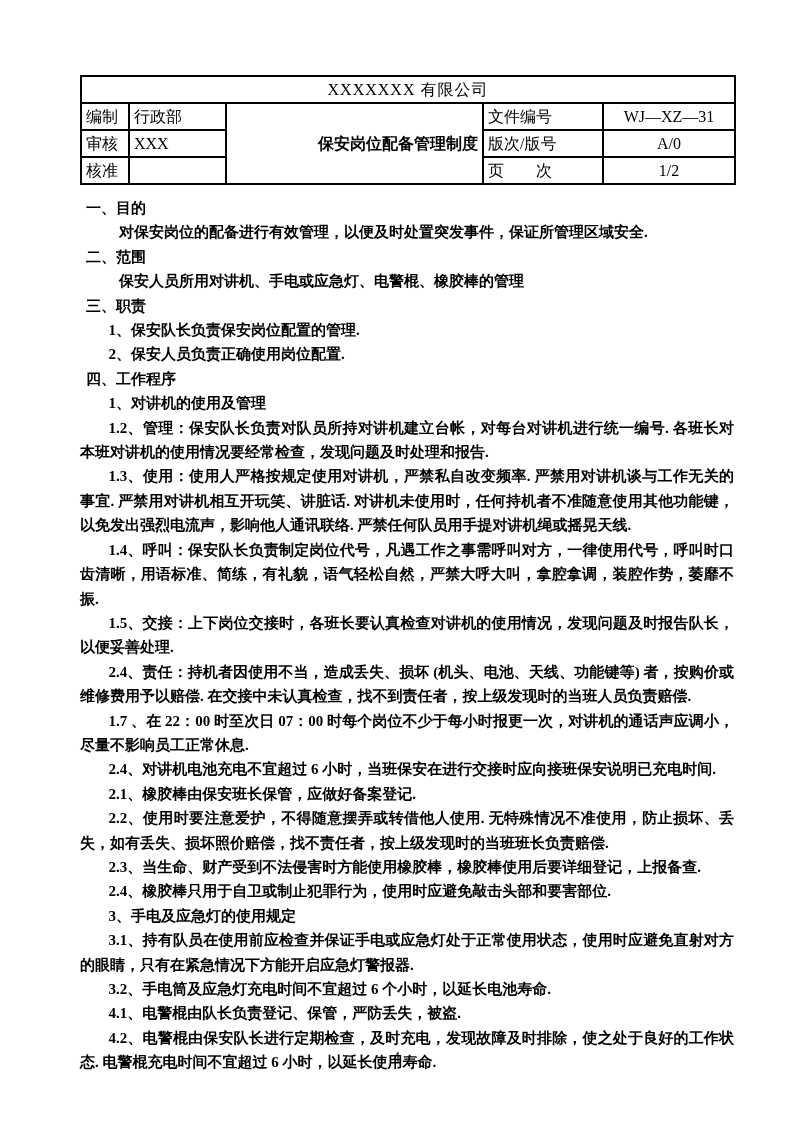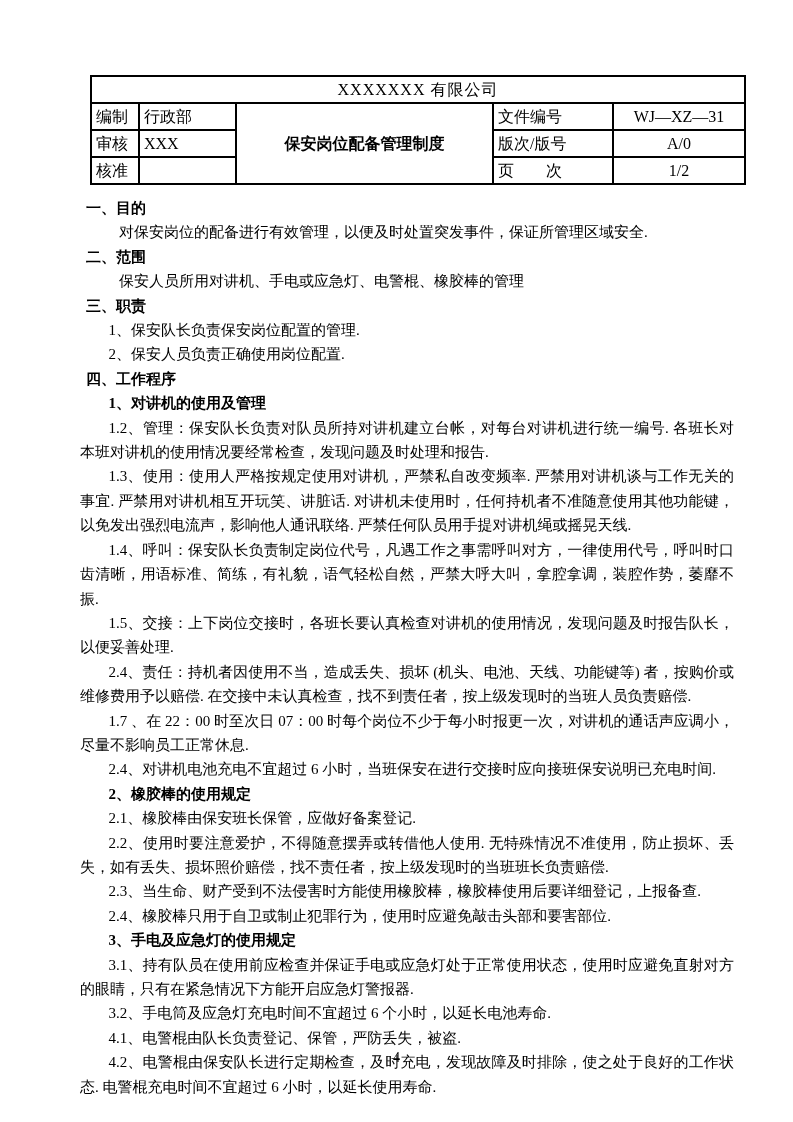--- a/index.html
+++ b/index.html
@@ -14,56 +14,55 @@
   }
   .content{
     position:absolute;
     left:80px;top:75px;
     width:654px;
   }
   table.header-table{
     width:654px;
     border-collapse:collapse;
     table-layout:fixed;
-    margin-left:10px;
   }
   table.header-table td{
     border:2px solid #000;
     padding:1px 4px;
     font-size:16px;
     line-height:20px;
     height:23px;
     overflow:hidden;
     white-space:nowrap;
   }
   td.company-cell{
     text-align:center;
     font-size:17px;
     letter-spacing:1px;
   }
   td.doc-title-cell{
-    text-align:center;
+    text-align:right;
     font-weight:bold;
     font-size:18px;
     white-space:normal;
   }
   td.val-center{text-align:center;}
   col.c-lbl{width:48px;}
   col.c-val{width:97px;}
   col.c-title{width:257px;}
   col.c-lbl2{width:120px;}
   col.c-val2{width:132px;}
 
   .doc-body{
     margin-top:11px;
     font-size:15px;
     line-height:24.4px;
     text-align:justify;
   }
-  .doc-body p{margin:0;padding:0;}
+  .doc-body p{margin:0;padding:0;font-weight:bold;}
   .doc-body p.h1{font-weight:bold;text-indent:0.4em;text-align:left;}
   .doc-body p.h2{font-weight:bold;text-indent:1.9em;text-align:left;}
   .doc-body p.p-indent{text-indent:2.6em;}
   .doc-body p.p-item{text-indent:1.9em;}
 
   .page-footer{
     position:absolute;
     top:1050px;left:0;
     width:793px;
     text-align:center;
@@ -120,21 +119,20 @@
         <p class="p-item">2、保安人员负责正确使用岗位配置.</p>
         <p class="h1">四、工作程序</p>
         <p class="h2">1、对讲机的使用及管理</p>
         <p class="p-item">1.2、管理：保安队长负责对队员所持对讲机建立台帐，对每台对讲机进行统一编号. 各班长对本班对讲机的使用情况要经常检查，发现问题及时处理和报告.</p>
         <p class="p-item">1.3、使用：使用人严格按规定使用对讲机，严禁私自改变频率. 严禁用对讲机谈与工作无关的事宜. 严禁用对讲机相互开玩笑、讲脏话. 对讲机未使用时，任何持机者不准随意使用其他功能键，以免发出强烈电流声，影响他人通讯联络. 严禁任何队员用手提对讲机绳或摇晃天线.</p>
         <p class="p-item">1.4、呼叫：保安队长负责制定岗位代号，凡遇工作之事需呼叫对方，一律使用代号，呼叫时口齿清晰，用语标准、简练，有礼貌，语气轻松自然，严禁大呼大叫，拿腔拿调，装腔作势，萎靡不振.</p>
         <p class="p-item">1.5、交接：上下岗位交接时，各班长要认真检查对讲机的使用情况，发现问题及时报告队长，以便妥善处理.</p>
         <p class="p-item">2.4、责任：持机者因使用不当，造成丢失、损坏 (机头、电池、天线、功能键等) 者，按购价或维修费用予以赔偿. 在交接中未认真检查，找不到责任者，按上级发现时的当班人员负责赔偿.</p>
         <p class="p-item">1.7 、在 22：00 时至次日 07：00 时每个岗位不少于每小时报更一次，对讲机的通话声应调小，尽量不影响员工正常休息.</p>
         <p class="p-item">2.4、对讲机电池充电不宜超过 6 小时，当班保安在进行交接时应向接班保安说明已充电时间.</p>
-        <p class="h2">2、橡胶棒的使用规定</p>
         <p class="p-item">2.1、橡胶棒由保安班长保管，应做好备案登记.</p>
         <p class="p-item">2.2、使用时要注意爱护，不得随意摆弄或转借他人使用. 无特殊情况不准使用，防止损坏、丢失，如有丢失、损坏照价赔偿，找不责任者，按上级发现时的当班班长负责赔偿.</p>
         <p class="p-item">2.3、当生命、财产受到不法侵害时方能使用橡胶棒，橡胶棒使用后要详细登记，上报备查.</p>
         <p class="p-item">2.4、橡胶棒只用于自卫或制止犯罪行为，使用时应避免敲击头部和要害部位.</p>
         <p class="h2">3、手电及应急灯的使用规定</p>
         <p class="p-item">3.1、持有队员在使用前应检查并保证手电或应急灯处于正常使用状态，使用时应避免直射对方的眼睛，只有在紧急情况下方能开启应急灯警报器.</p>
         <p class="p-item">3.2、手电筒及应急灯充电时间不宜超过 6 个小时，以延长电池寿命.</p>
         <p class="p-item">4.1、电警棍由队长负责登记、保管，严防丢失，被盗.</p>
         <p class="p-item">4.2、电警棍由保安队长进行定期检查，及时充电，发现故障及时排除，使之处于良好的工作状态. 电警棍充电时间不宜超过 6 小时，以延长使用寿命.</p>
       </div>

